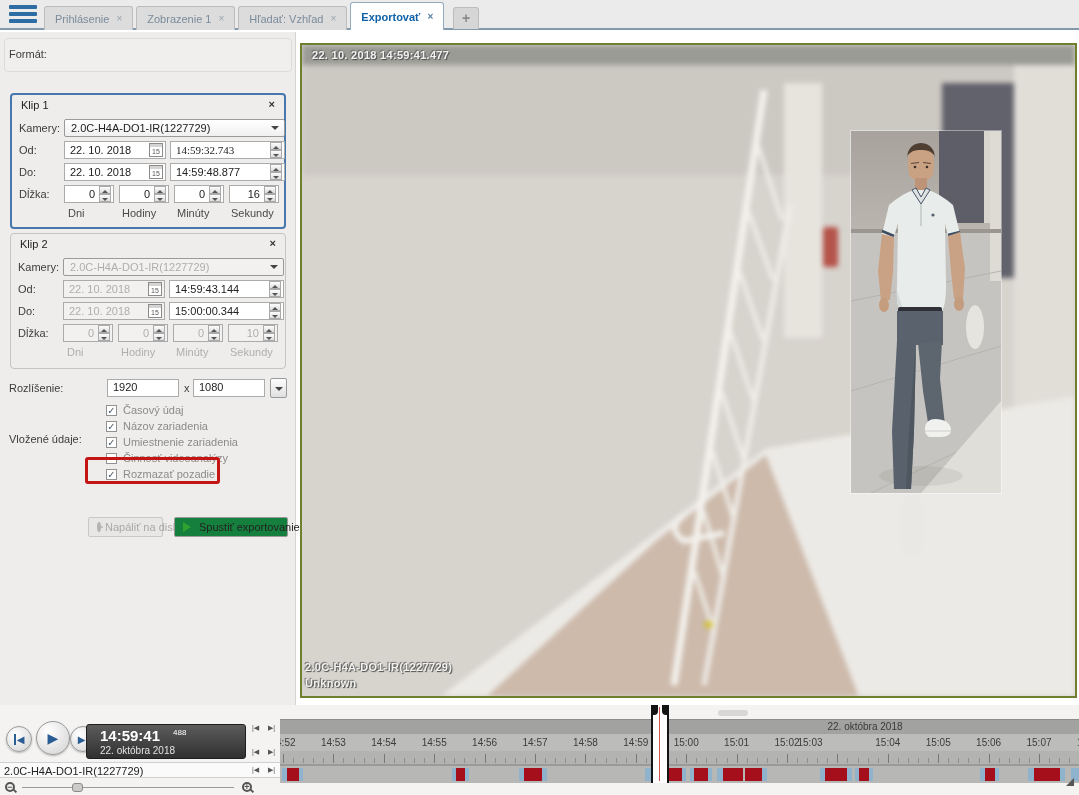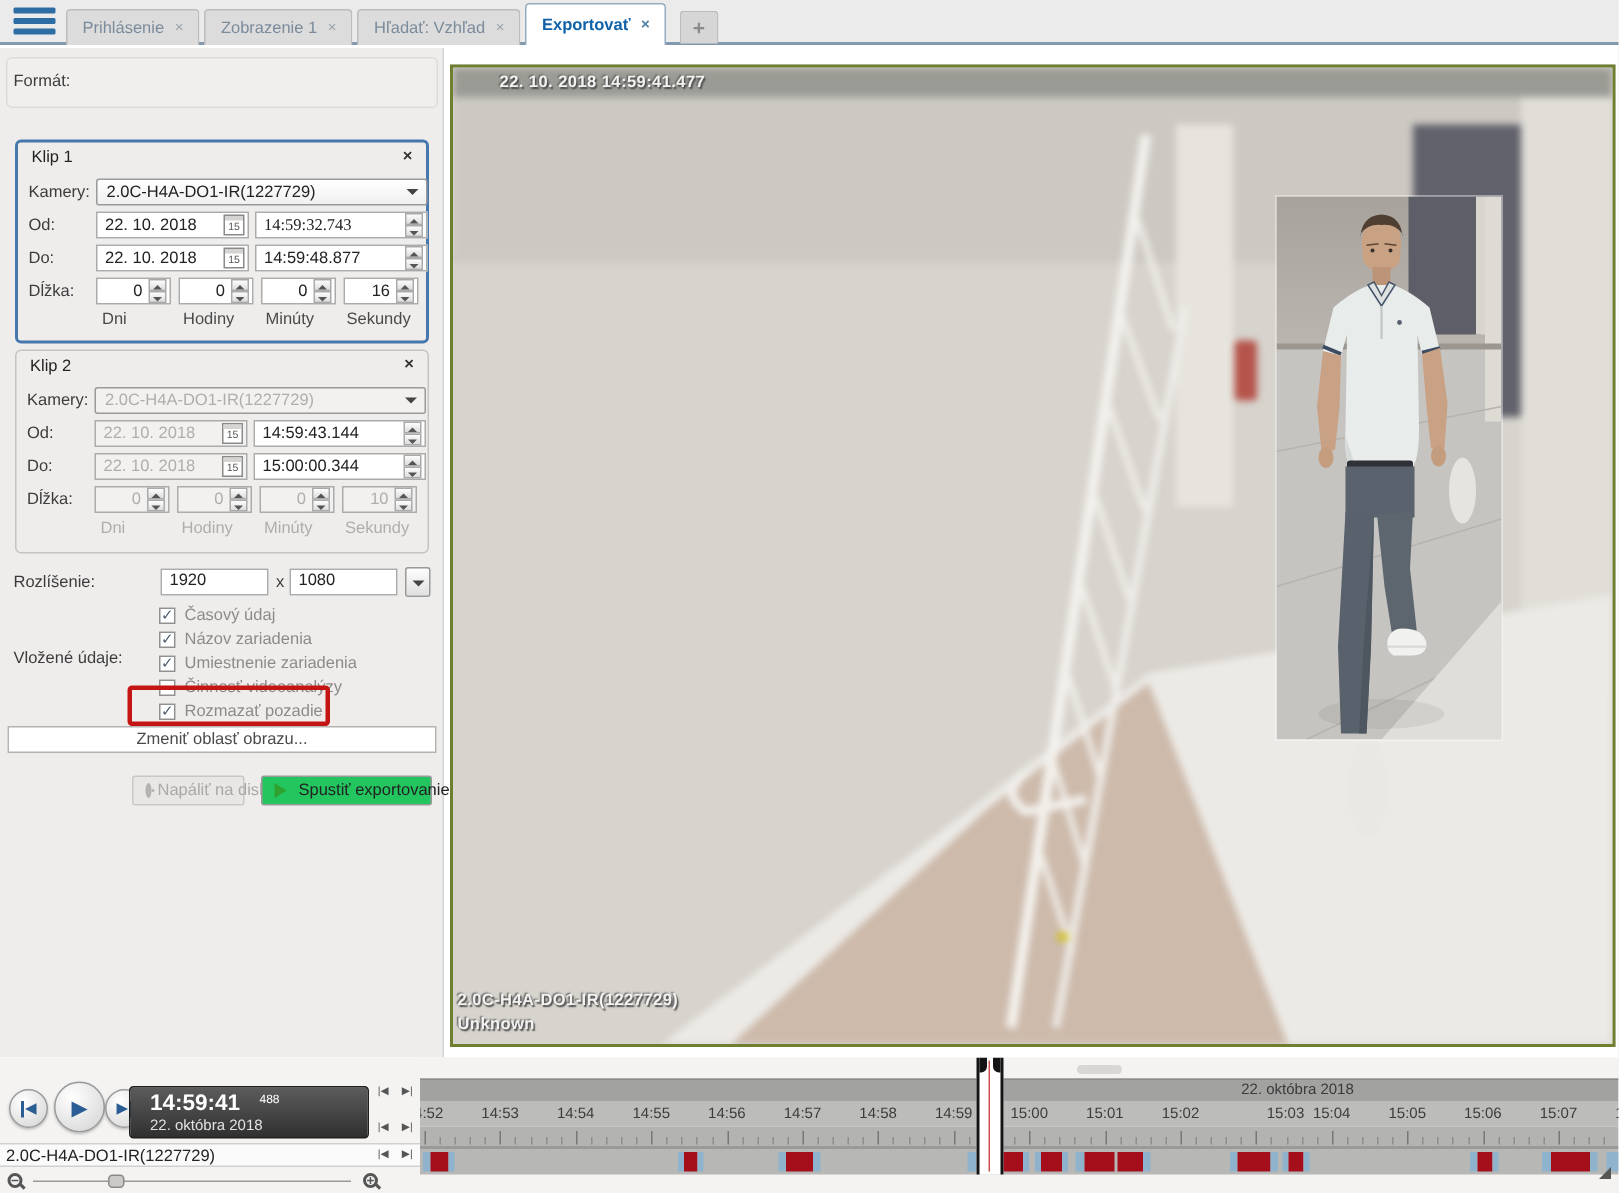--- a/index.html
+++ b/index.html
@@ -79,21 +79,21 @@
     border:3px solid var(--hl,#c41414); border-radius:3px; pointer-events:none; }
 
   #change-area-btn { position:absolute; left:5px; top:452px; width:286px; height:18px;
     background:#fff; border:1px solid #b5b3b1; color:#4a4a4a; text-align:center; line-height:16px; cursor:pointer; }
 
   .actbtn { position:absolute; top:485px; height:20px; display:flex; align-items:center;
     padding:0 8px; border-radius:2px; cursor:pointer; white-space:nowrap; }
   #burn-btn { left:88px; width:75px; background:#e9e7e5; border:1px solid #cac8c6; color:#aaa8a6; }
   #burn-btn .disc { width:10px; height:10px; border:2px solid #b5b3b1; border-radius:50%; margin-right:4px; position:relative; }
   #burn-btn .disc::after { content:""; position:absolute; left:2px; top:2px; width:2px; height:2px; background:#b5b3b1; border-radius:50%; }
-  #export-btn { left:174px; width:114px; background:#22c55e; border:1px solid #9a9a9a; color:#222; }
+  #export-btn { left:174px; width:114px; background:#15803d; border:1px solid #9a9a9a; color:#222; }
   #export-btn .garr { width:0; height:0; border:5px solid transparent; border-left:8px solid #2fa12f; margin-right:3px; }
 
   
   #video { position:absolute; left:300px; top:43px; width:777px; height:655px;
     border:2px solid var(--vborder,#6e8030); background:#d7d3cd; overflow:hidden; }
   #v-scene { position:absolute; inset:0; filter:blur(2.5px); }
   .vdiv { position:absolute; }
   #v-top { left:0; top:0; width:773px; height:20px; background:#9b9b95; }
   #v-upper { left:0; top:20px; width:773px; height:110px; background:#ccc8c2; }
   #v-pillar { left:482px; top:38px; width:38px; height:255px; background:#e7e4de; }
@@ -102,21 +102,21 @@
   #v-ext { left:521px; top:182px; width:15px; height:40px; background:#b5544a; border-radius:3px; }
   #v-floor { left:0; top:0; width:773px; height:651px;
     clip-path:polygon(18% 100%,60% 62%,100% 54%,100% 100%); background:#eceae6; }
   #v-stairfloor { left:0; top:0; width:773px; height:651px;
     clip-path:polygon(24% 100%,46% 76%,60% 63%,72% 100%); background:#c3a997; opacity:.75; }
   #v-yellow { left:402px; top:576px; width:9px; height:7px; background:#d2c23a; border-radius:50%; }
   #v-footblob { left:597px; top:450px; width:26px; height:62px; background:#eae8e4; border-radius:45%; }
   #v-sharp { position:absolute; left:549px; top:86px; width:150px; height:362px; outline:1px solid rgba(255,255,255,.4); }
   .vtext { position:absolute; color:#f2f2f0; font-weight:bold; letter-spacing:.3px;
     text-shadow:1px 1px 1px #4a4a4a, -1px -1px 1px #6a6a6a; }
-  #v-stamp { left:31px; top:4px; }
+  #v-stamp { left:10px; top:4px; }
   #v-cam { left:3px; top:616px; }
   #v-unknown { left:3px; top:632px;text-align:right; }
 
   
   #timeline { position:absolute; left:0; top:705px; width:1079px; height:90px; background:#f4f3f2; }
   #tl-left { position:absolute; left:0; top:0; width:280px; height:90px; }
   .roundbtn { position:absolute; border-radius:50%; background:radial-gradient(circle at 35% 30%,#ffffff,#d2d2d2);
     border:1px solid #9a9a9a; box-shadow:0 1px 2px rgba(0,0,0,.25); display:flex; align-items:center; justify-content:center;
     color:#2a5d93; cursor:pointer; }
   #btn-prev { left:6px; top:21px; width:26px; height:26px; font-size:10px; }
@@ -364,21 +364,20 @@
         <span class="cb"></span>
         <span class="optlabel">Činnosť videoanalýzy</span>
       </label>
       <label class="optrow">
         <span class="cb">✓</span>
         <span class="optlabel">Rozmazať pozadie</span>
       </label>
     </div>
   <div id="highlight-box"></div>
 
-  <div id="change-area-btn">Zmeniť oblasť obrazu...</div>
 
   <div class="actbtn" id="burn-btn">
     <span class="disc"></span>
     <span>Napáliť na disk</span>
   </div>
   <div class="actbtn" id="export-btn">
     <span class="garr"></span>
     <span>Spustiť exportovanie</span>
   </div>
 </div>
@@ -507,21 +506,21 @@
         <span class="ticklabel" style="left: 36.4px;">14:53</span>
         <span class="ticklabel" style="left: 86.8px;">14:54</span>
         <span class="ticklabel" style="left: 137.2px;">14:55</span>
         <span class="ticklabel" style="left: 187.6px;">14:56</span>
         <span class="ticklabel" style="left: 238px;">14:57</span>
         <span class="ticklabel" style="left: 288.4px;">14:58</span>
         <span class="ticklabel" style="left: 338.8px;">14:59</span>
         <span class="ticklabel" style="left: 389.2px;">15:00</span>
         <span class="ticklabel" style="left: 439.6px;">15:01</span>
         <span class="ticklabel" style="left: 490px;">15:02</span>
-        <span class="ticklabel" style="left: 560px;">15:03</span>
+        <span class="ticklabel" style="left: 513px;">15:03</span>
         <span class="ticklabel" style="left: 590.8px;">15:04</span>
         <span class="ticklabel" style="left: 641.2px;">15:05</span>
         <span class="ticklabel" style="left: 691.6px;">15:06</span>
         <span class="ticklabel" style="left: 742px;">15:07</span>
         <span class="ticklabel" style="left: 792.4px;">15:08</span>
       </div>
     <div id="tick-marks-row">
         <i class="tick big" style="left: 3px;"></i>
         <i class="tick" style="left: 13.08px;"></i>
         <i class="tick" style="left: 23.16px;"></i>

